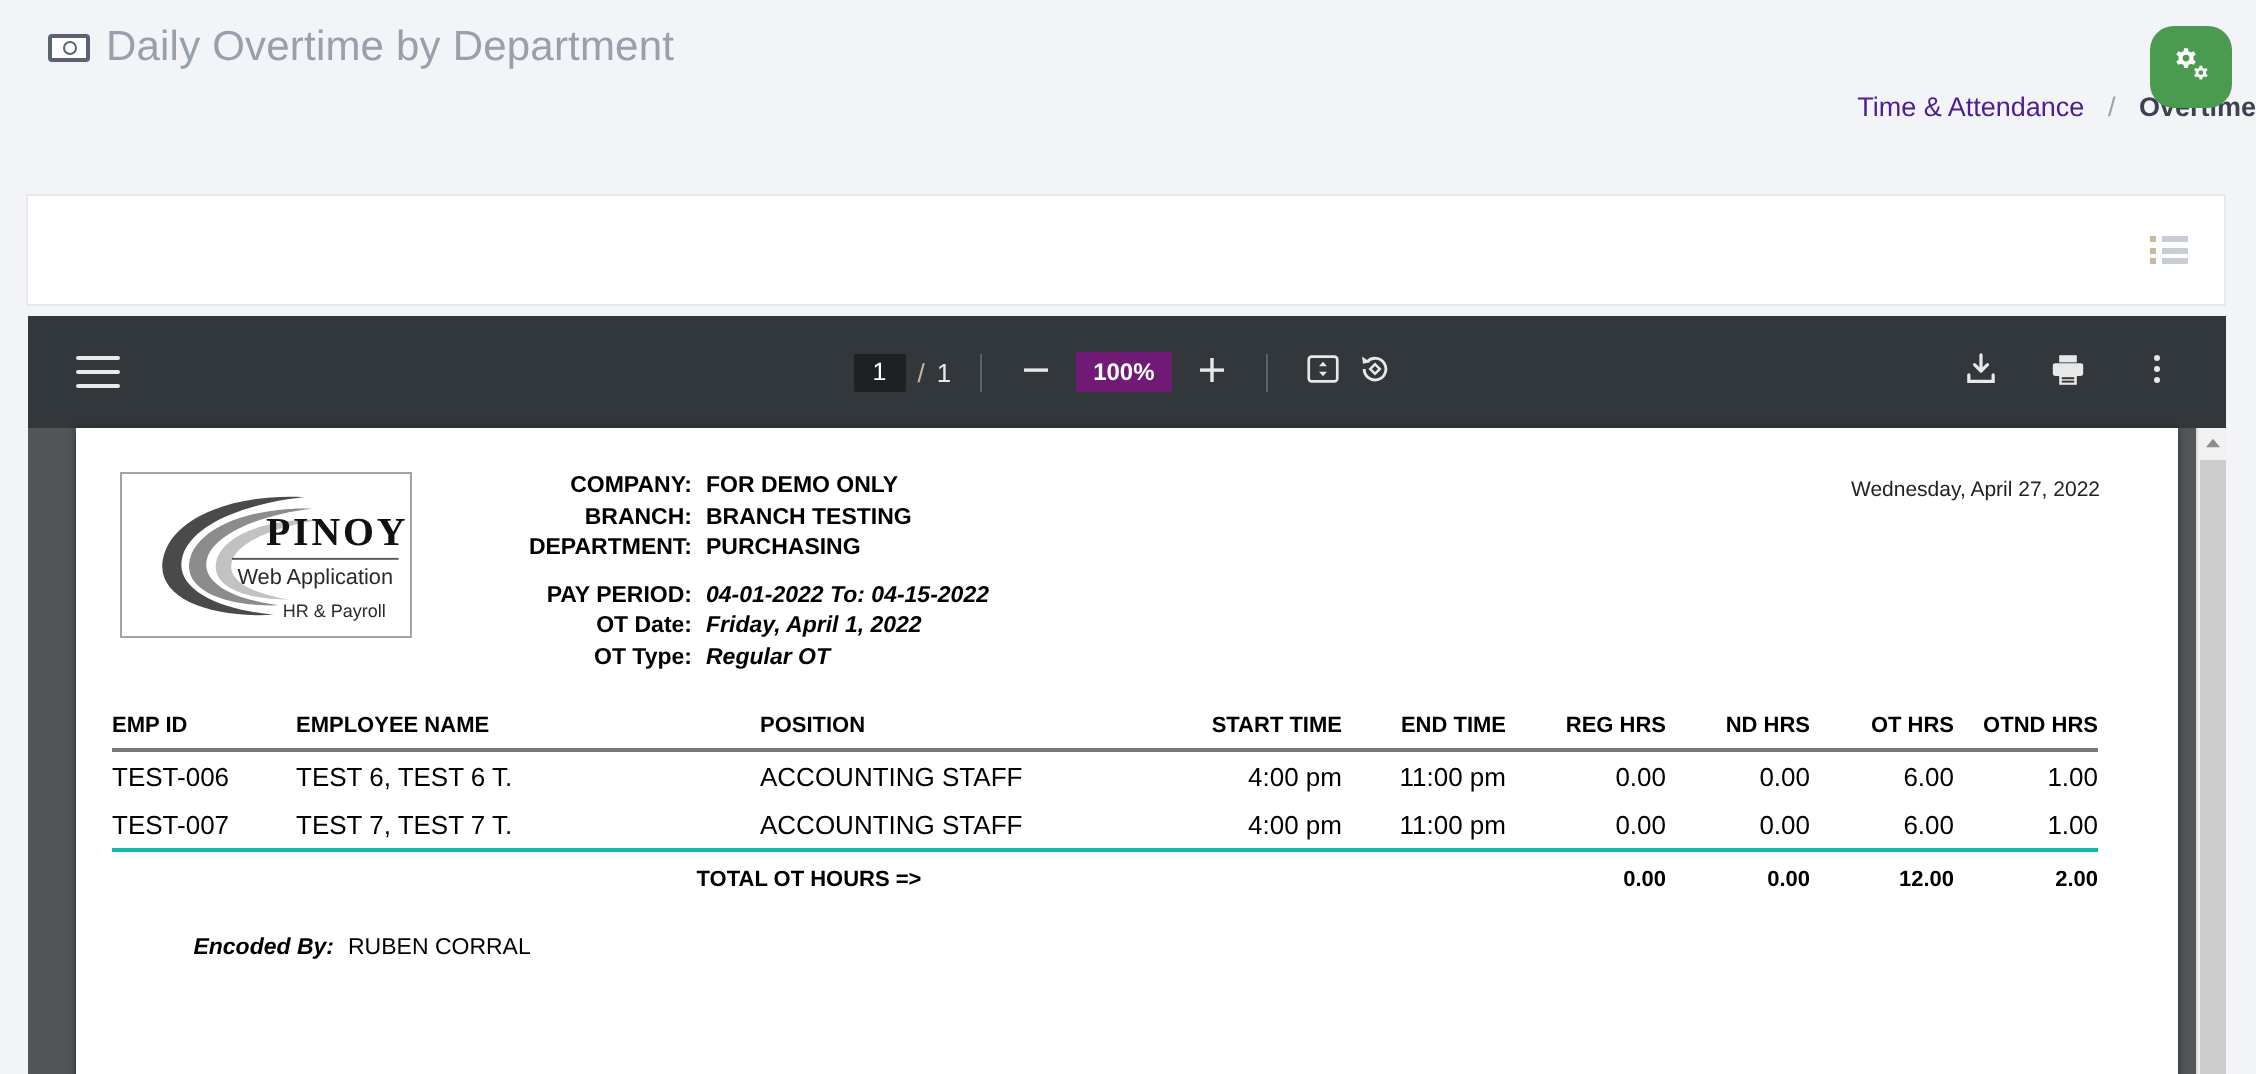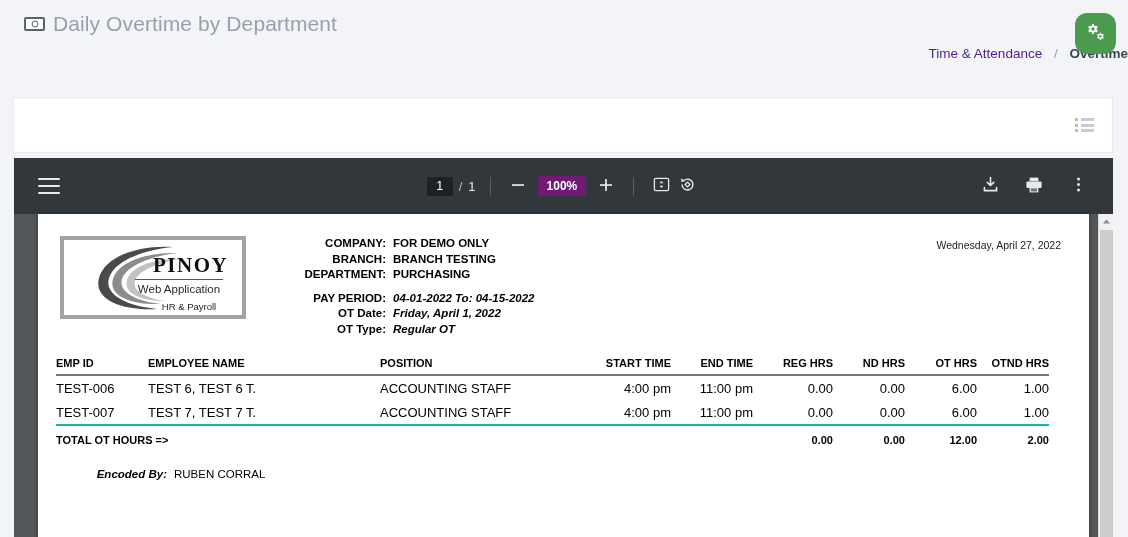--- a/index.html
+++ b/index.html
@@ -113,51 +113,51 @@
   }
   .sb-thumb {
     position: absolute; top: 16px; left: 1px; width: 13px; height: 326px;
     background: #cdcdcd; cursor: pointer;
   }
 
   
   .report { position: relative; padding: 22px 0 0 0; font-size: 11px; color: #000; }
   .rpt-top { display: flex; align-items: flex-start; padding-left: 22px; }
   .logo-box {
-    width: 186px; height: 83px; border: 4px solid #a3a3a3;
+    width: 146px; height: 83px; border: 1px solid #a3a3a3;
     display: flex; align-items: center; justify-content: center;
     flex: 0 0 auto; background: #fff; overflow: hidden;
   }
   .hdr-fields { margin-left: 42px; }
   .fld-row { display: flex; line-height: 15.5px; }
   .fld-label {
     width: 105px; text-align: right; font-weight: 700;
     font-size: 11.5px; color: #000; padding-right: 7px;
   }
   .fld-value { font-weight: 700; font-size: 11.5px; }
   .fld-value.ital { font-style: italic; }
   .fld-gap { height: 8px; }
   .report-date {
-    position: absolute; right: 28px; top: 25px;
+    position: absolute; right: 39px; top: 25px;
     font-size: 10.5px; color: #222;
   }
 
   .tbl { margin: 18px 18px 0 18px; width: 993px; border-collapse: collapse; }
   .tbl th {
     font-size: 11px; font-weight: 700; padding: 2px 0 5px 0;
     border-bottom: 2px solid #777; text-align: left; white-space: nowrap;
   }
   .tbl td { font-size: 13px; padding: 5px 0 4px 0; white-space: nowrap; }
   .tbl .c-num { text-align: right; }
   .tbl .c-ctr { text-align: right; }
   .tbl tr.last-row td { border-bottom: 2px solid #14b8a6; }
   .totals-row td {
     font-weight: 700; font-size: 11px; padding-top: 8px;
   }
-  .totals-label { text-align: left; padding-right: 26px; font-weight: 700; }
+  .totals-label { text-align: center; padding-right: 26px; font-weight: 700; }
 
   .footer-block { margin: 16px 0 0 58px; }
   .foot-row { display: flex; line-height: 16px; }
   .foot-label { width: 78px; text-align: right; font-weight: 700; font-size: 11.5px; padding-right: 7px; font-style: italic; }
   .foot-value { font-size: 11.5px; }
 </style>
 </head>
 <body>
 
 <div class="page-head">

